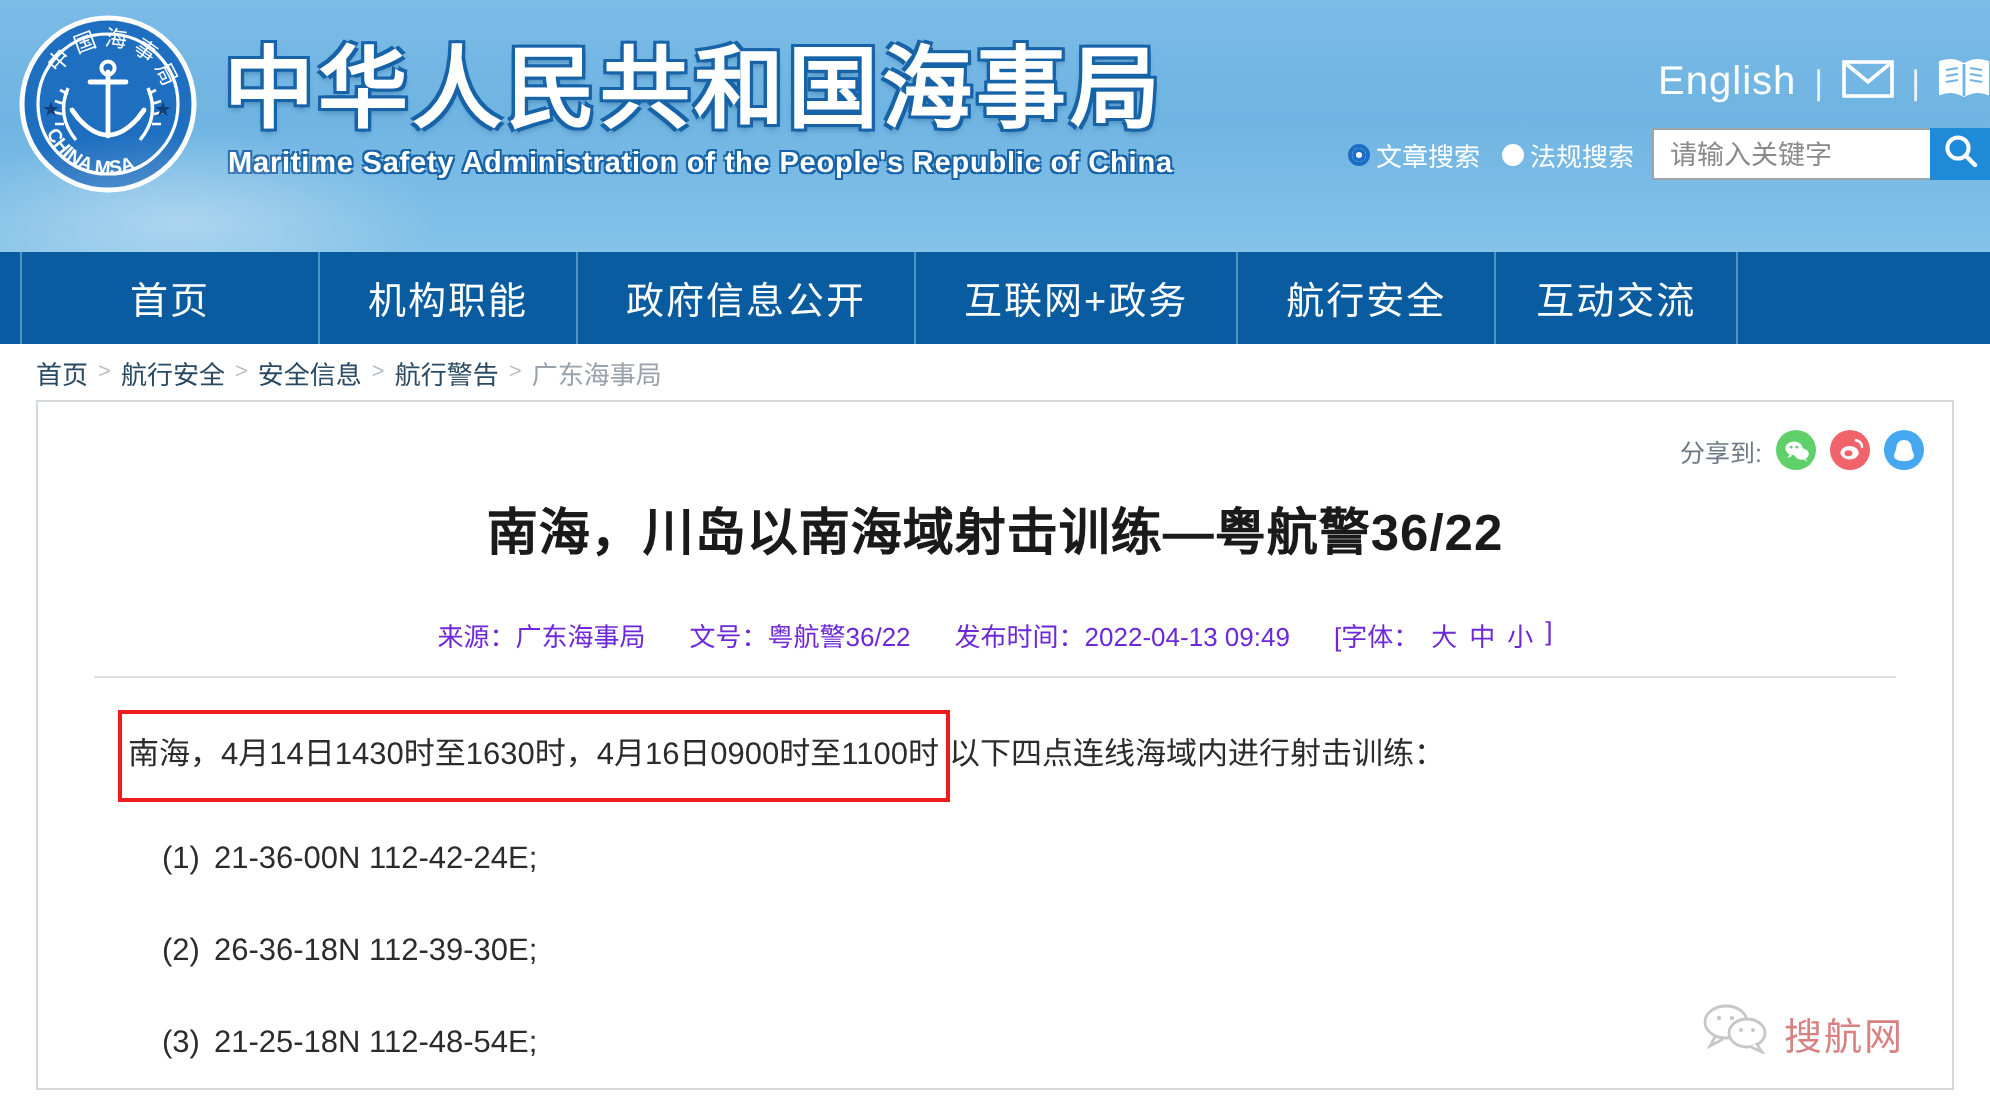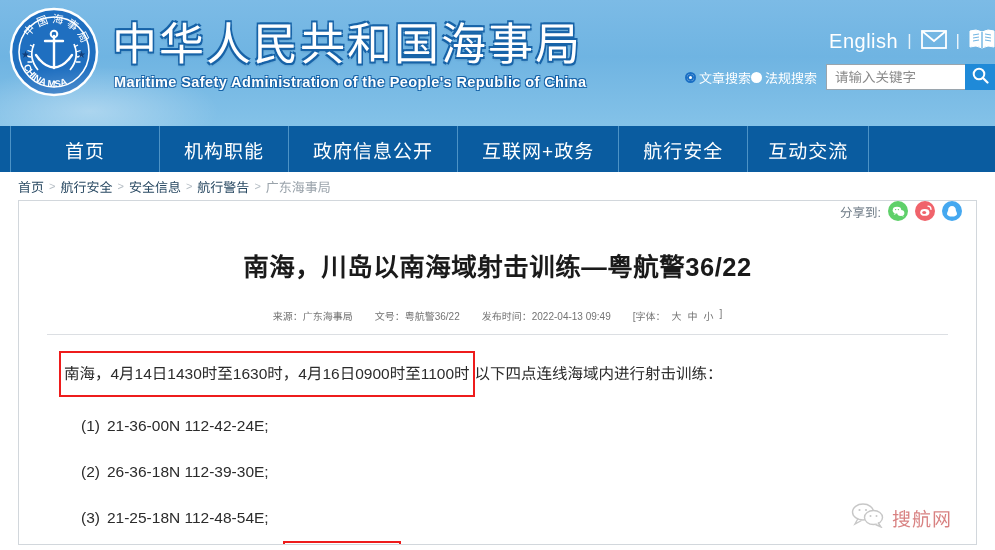--- a/index.html
+++ b/index.html
@@ -30,21 +30,21 @@
     position: absolute; left: 8px; top: 6px;
     display: flex; align-items: center; gap: 12px;
   }
   .logo-emblem {
     width: 92px; height: 92px; flex: 0 0 92px;
     position: relative;
   }
   .brand-text { display: flex; flex-direction: column; padding-top: 4px; }
   .brand-cn {
     font-size: 45px; line-height: 1.18;
-    font-weight: normal; color: #ffffff;
+    font-weight: bold; color: #ffffff;
     letter-spacing: 2px;
     text-shadow:
       -1.6px -1.6px 0 #1763a8, 1.6px -1.6px 0 #1763a8,
       -1.6px 1.6px 0 #1763a8, 1.6px 1.6px 0 #1763a8,
       0 2px 3px rgba(10,60,110,.45);
     white-space: nowrap;
   }
   .brand-en {
     font-size: 14.5px; font-weight: bold; color: #ffffff;
     letter-spacing: .4px; white-space: nowrap;
@@ -63,21 +63,21 @@
     font-size: 20px; color: #ffffff; text-decoration: none;
     letter-spacing: .5px;
   }
   .hdr-sep { color: #ffffff; font-size: 17px; opacity: .85; }
   .icon-mail, .icon-book { display: inline-block; }
 
   .header-search-row {
     position: absolute; right: 0; top: 64px;
     display: flex; align-items: center; gap: 9px;
   }
-  .radio-group { display: flex; align-items: center; }
+  .radio-group { display: flex; align-items: center; gap: 11px; }
   .radio-opt { display: flex; align-items: center; gap: 3px; cursor: pointer; }
   .radio-dot {
     width: 11px; height: 11px; border-radius: 50%;
     background: #ffffff; border: 2px solid #ffffff;
     display: inline-block; flex: 0 0 11px;
   }
   .radio-opt.checked .radio-dot {
     background: #ffffff;
     border: 2px solid #1a6fc4;
     box-shadow: inset 0 0 0 2px #1a6fc4;
@@ -136,21 +136,21 @@
   
   .content-panel {
     position: relative;
     margin: 0 18px;
     width: 959px; height: 345px;
     border: 1px solid #d2d7dc;
     background: #ffffff;
     overflow: hidden;
   }
   .share-row {
-    position: absolute; right: 14px; top: 0;
+    position: absolute; right: 14px; top: 14px;
     display: flex; align-items: center; gap: 7px; margin-left: 12px;
   }
   .share-label { font-size: 12.5px; color: #6d7a85; }
   .share-ico {
     width: 20px; height: 20px; border-radius: 50%;
     display: flex; align-items: center; justify-content: center;
     cursor: pointer;
   }
   .share-wechat { background: #5fd06a; }
   .share-weibo  { background: #f0636b; }
@@ -160,21 +160,21 @@
     text-align: center;
     font-size: 25.5px; font-weight: bold;
     color: #1a1a1a;
     padding: 33px 70px 0 70px;
     line-height: 1.3;
     letter-spacing: .5px;
   }
   .article-meta {
     display: flex; align-items: center; justify-content: center;
     gap: 22px;
-    font-size: 10px; color: #737373;
+    font-size: 13px; color: #6d28d9;
     margin-top: 24px;
   }
   .font-size-picker { display: flex; gap: 6px; }
   .fs-opt { cursor: pointer; }
   .meta-divider {
     margin: 11px 28px 0 28px;
     height: 1px; background: #dcdfe3;
   }
 
   .article-body {

